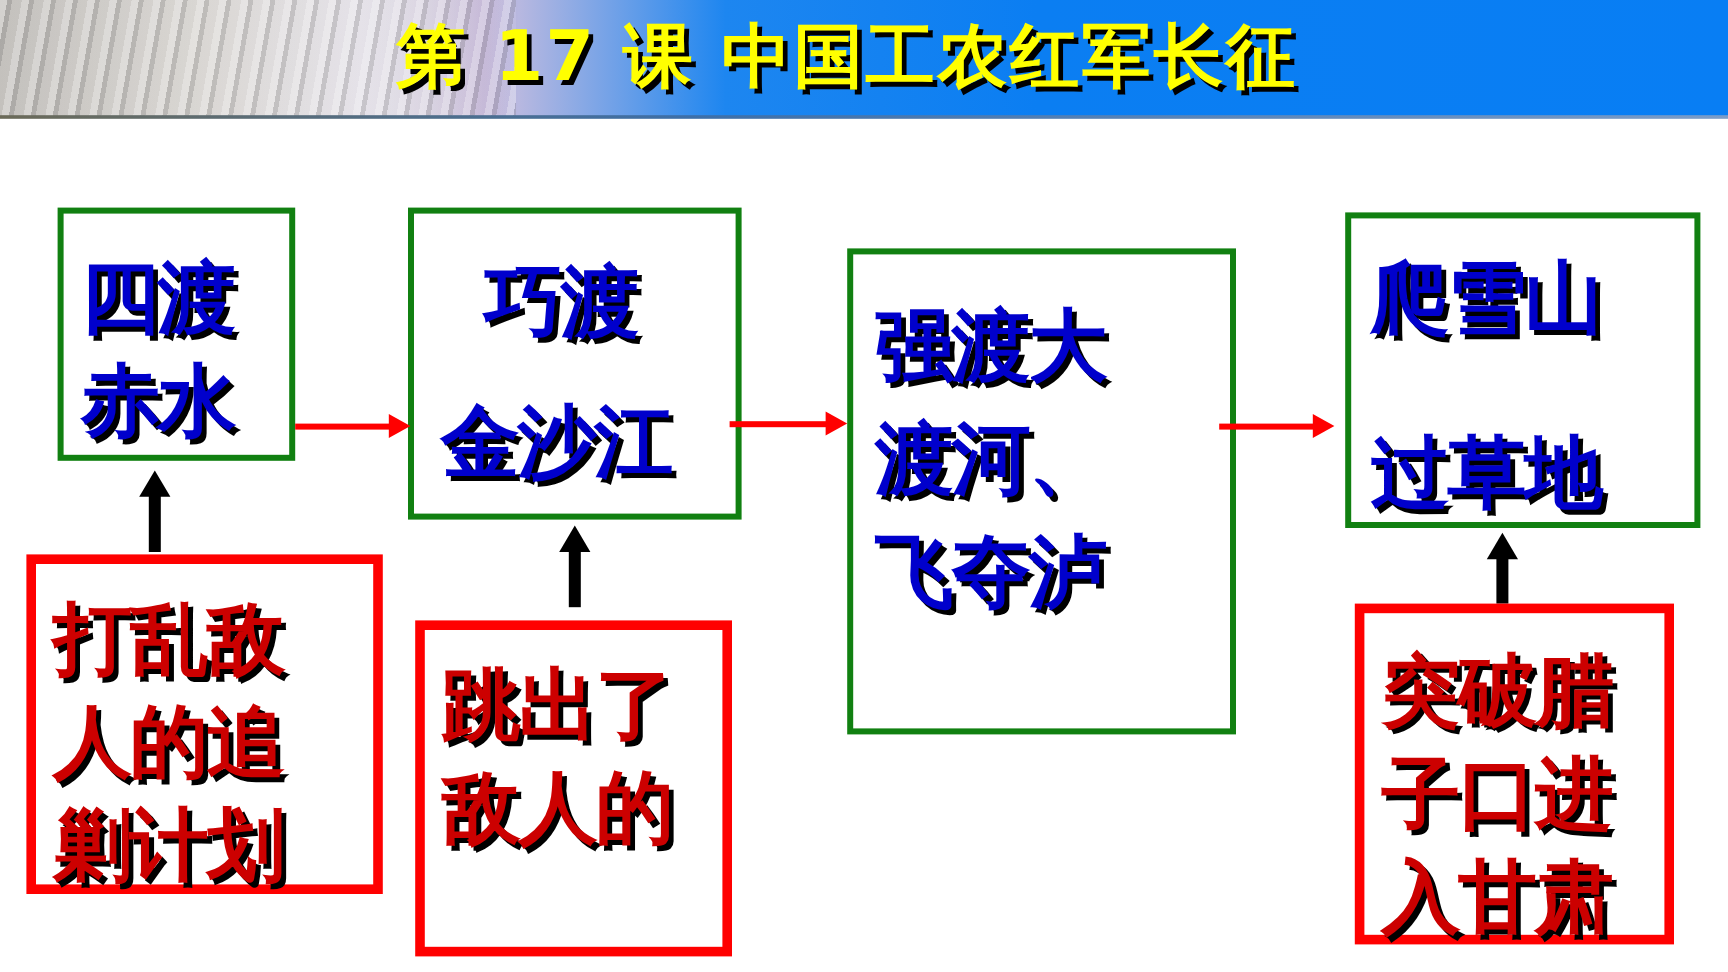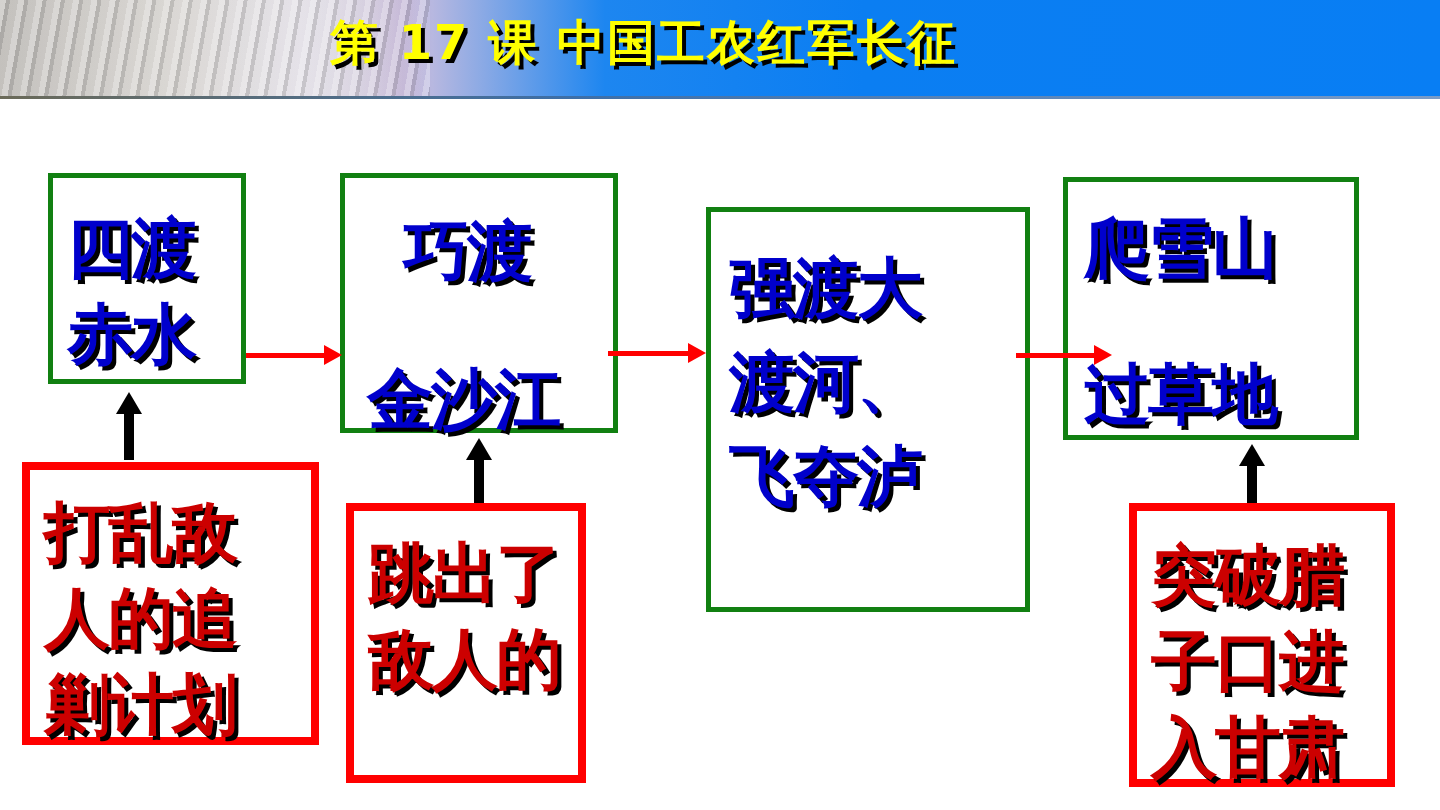--- a/index.html
+++ b/index.html
@@ -5,21 +5,21 @@
   html,body{margin:0;padding:0;}
   body{width:1440px;height:810px;position:relative;overflow:hidden;background:#ffffff;
        font-family:"DejaVu Sans","Liberation Sans",sans-serif;}
   .banner{position:absolute;left:0;top:0;width:1440px;height:98px;
     background:linear-gradient(90deg,#c9c6c2 0%,#d8d4d8 12%,#cfc9d9 22%,#b7a6cf 28%,#b8b8e0 30%,#1d86f0 42%,#0b7ef2 60%,#087ef4 100%);}
   .banner-art{position:absolute;left:0;top:0;width:430px;height:98px;
     background:
       repeating-linear-gradient(100deg,rgba(255,255,255,.35) 0 6px,rgba(120,120,120,.25) 6px 10px,rgba(255,255,255,.1) 10px 18px),
       linear-gradient(90deg,#bdbab6 0%,#d6d3cf 40%,#e2dfe6 70%,rgba(200,190,220,0) 100%);}
   .banner-line{position:absolute;left:0;top:96px;width:1440px;height:3px;background:linear-gradient(90deg,#6b6a58,#3d6fa8 40%,#7a9cc8);}
-  .title{position:absolute;left:330px;top:18px;font-size:48px;font-weight:bold;color:#ffff00;
+  .title{position:absolute;left:330px;top:18px;font-size:58px;font-weight:bold;color:#ffff00;
     text-shadow:4px 4px 0 #000;letter-spacing:2px;white-space:nowrap;line-height:1;}
   .box{position:absolute;box-sizing:border-box;background:#fff;}
   .gbox{border:5px solid #118011;}
   .rbox{border:8px solid #ff0000;}
   .btext{font-weight:bold;font-size:66px;line-height:1;letter-spacing:-2px;white-space:nowrap;}
   .blue{color:#0000cc;text-shadow:4px 4px 0 #000;}
   .red{color:#cc0000;text-shadow:4px 4px 0 #000;}
   .line{display:block;}
   .harrow{position:absolute;height:5px;background:#ff0000;}
   .harrow::after{content:"";position:absolute;right:-16px;top:-8px;border-left:18px solid #ff0000;border-top:10px solid transparent;border-bottom:10px solid transparent;}
@@ -39,34 +39,34 @@
   <div class="btext blue" style="position:absolute;left:14px;top:28px;line-height:86px;">
     <span class="line">四渡</span>
     <span class="line">赤水</span>
   </div>
 </div>
 
 <div class="box gbox" style="left:340px;top:173px;width:278px;height:260px;">
   <div class="btext blue" style="position:absolute;left:58px;top:41px;">
     <span class="line">巧渡</span>
   </div>
-  <div class="btext blue" style="position:absolute;left:22px;top:189px;">
+  <div class="btext blue" style="position:absolute;left:22px;top:158px;">
     <span class="line">金沙江</span>
   </div>
 </div>
 
 <div class="box gbox" style="left:706px;top:173px;width:324px;height:405px;margin-top:34px;">
   <div class="btext blue" style="position:absolute;left:18px;top:30px;line-height:94px;">
     <span class="line">强渡大</span>
     <span class="line">渡河、</span>
     <span class="line">飞夺泸</span>
   </div>
 </div>
 
-<div class="box gbox" style="left:1063px;top:177px;width:296px;height:263px;">
+<div class="box gbox" style="left:1121px;top:177px;width:296px;height:263px;">
   <div class="btext blue" style="position:absolute;left:16px;top:34px;">
     <span class="line">爬雪山</span>
   </div>
   <div class="btext blue" style="position:absolute;left:16px;top:180px;">
     <span class="line">过草地</span>
   </div>
 </div>
 
 <div class="harrow" style="left:246px;top:353px;width:80px;"></div>
 <div class="harrow" style="left:608px;top:351px;width:82px;"></div>
@@ -77,21 +77,21 @@
 <div class="varrow" style="left:1247px;top:464px;height:42px;"></div>
 
 <div class="box rbox" style="left:22px;top:462px;width:297px;height:283px;">
   <div class="btext red" style="position:absolute;left:14px;top:20px;line-height:86px;">
     <span class="line">打乱敌</span>
     <span class="line">人的追</span>
     <span class="line">剿计划</span>
   </div>
 </div>
 
-<div class="box rbox" style="left:346px;top:503px;width:240px;height:280px;">
+<div class="box rbox" style="left:346px;top:517px;width:264px;height:280px;">
   <div class="btext red" style="position:absolute;left:14px;top:20px;line-height:86px;">
     <span class="line">跳出了</span>
     <span class="line">敌人的</span>
   </div>
 </div>
 
 <div class="box rbox" style="left:1129px;top:503px;width:266px;height:284px;">
   <div class="btext red" style="position:absolute;left:14px;top:22px;line-height:86px;text-align:center;">
     <span class="line">突破腊</span>
     <span class="line">子口进</span>

